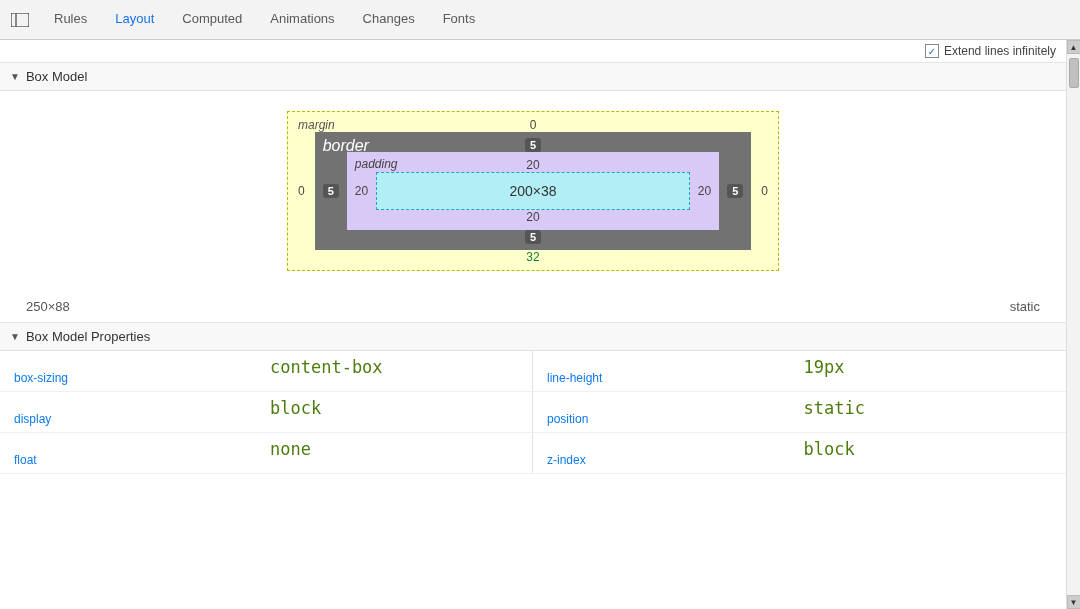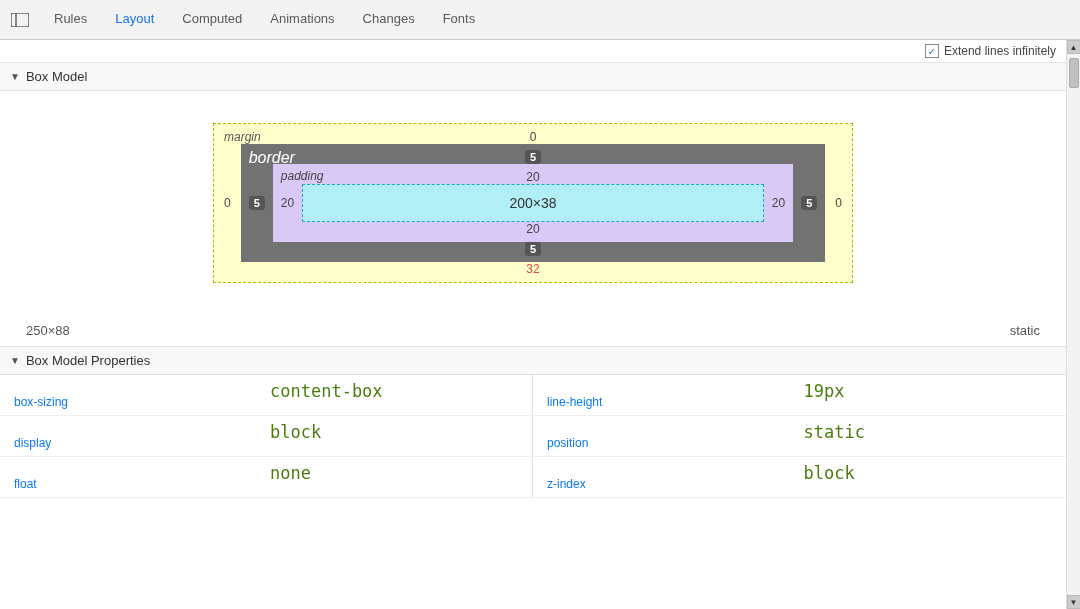--- a/index.html
+++ b/index.html
@@ -147,22 +147,22 @@
     }
 
     
     .box-model-container {
       padding: 20px 30px;
       background: #fff;
     }
 
     .box-model-diagram {
       position: relative;
-      width: 640px;
-      margin: 12px auto;
+      width: 492px;
+      margin: 0 auto;
     }
 
     
     .margin-box {
       background: #ffffcc;
       border: 1px dashed #b8b800;
       padding: 0;
       position: relative;
     }
 
@@ -179,21 +179,21 @@
     .margin-top-val {
       text-align: center;
       padding-top: 6px;
       font-size: 12px;
       color: #444;
     }
     .margin-bottom-val {
       text-align: center;
       padding-bottom: 6px;
       font-size: 12px;
-      color: #ef4444;
+      color: #15803d;
     }
     .margin-sides {
       display: flex;
       align-items: stretch;
     }
     .margin-side-val {
       display: flex;
       align-items: center;
       justify-content: center;
       font-size: 12px;

